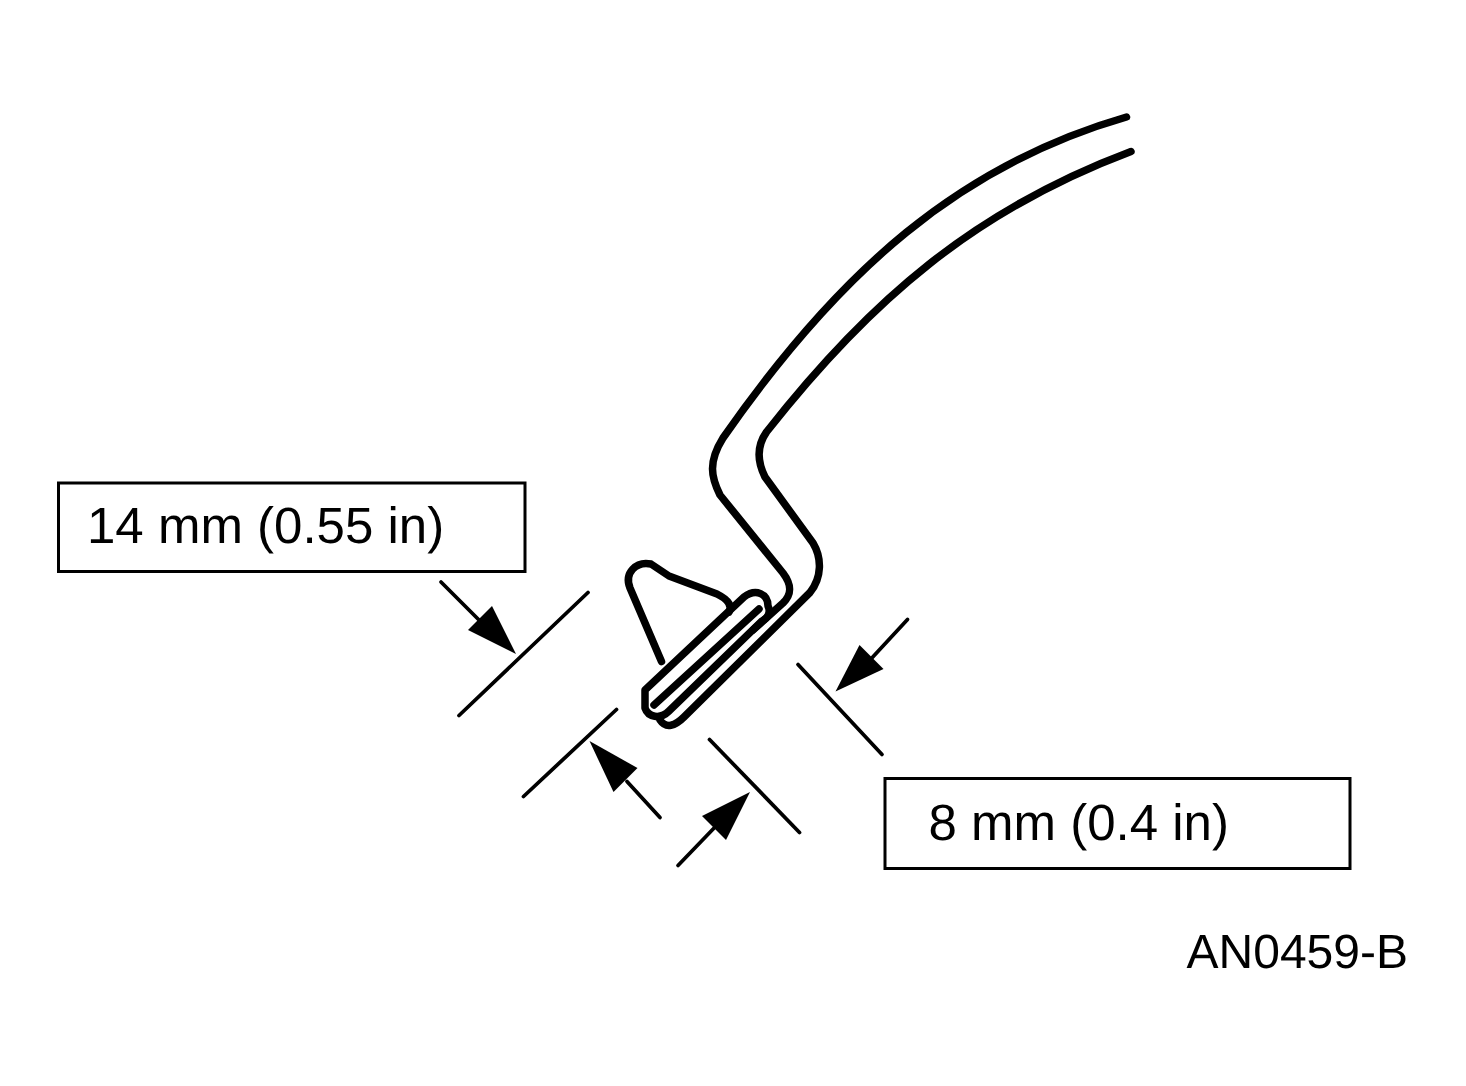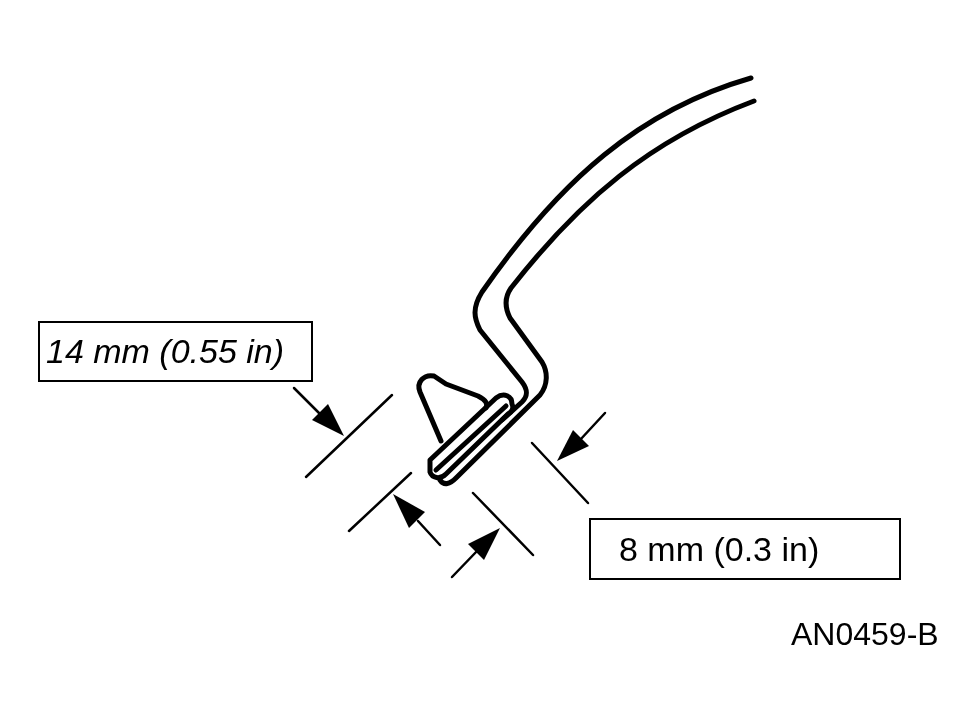--- a/index.html
+++ b/index.html
@@ -3,21 +3,21 @@
 <meta charset="utf-8">
 <style>
   html, body { margin: 0; padding: 0; background: #ffffff; }
   body { width: 977px; height: 724px; position: relative; overflow: hidden; font-family: "Liberation Sans", sans-serif; }
   svg.diagram { position: absolute; left: 0; top: 0; }
   .label-box {
     position: absolute; border: 2px solid #000; background: #fff;
     box-sizing: border-box; font-size: 34px; color: #000;
     display: flex; align-items: center; white-space: nowrap;
   }
-  #box-14 { left: 38px; top: 321px; width: 275px; height: 61px; padding-left: 6px; font-style: italic; }
+  #box-14 { left: 38px; top: 321px; width: 313px; height: 61px; padding-left: 18px; }
   #box-8 { left: 589px; top: 518px; width: 312px; height: 62px; padding-left: 28px; }
   .figure-id { position: absolute; left: 791px; top: 616px; font-size: 32px; color: #000; }
 </style>
 </head>
 <body>
 
 <svg class="diagram" width="977" height="724" viewBox="0 0 977 724">
   <g fill="none" stroke="#000" stroke-width="5" stroke-linecap="round" stroke-linejoin="round">
 
     <path d="M751 78 C 640 110, 560 180, 482 292 C 472 308, 474 318, 480 330 L 522 382 C 528 390, 528 396, 522 402 L 502 420"></path>
@@ -48,16 +48,16 @@
     <polygon points="500,528 484,560 468,544"></polygon>
     <polygon points="557,461 573,430 589,446"></polygon>
   </g>
 </svg>
 
 <div class="label-box" id="box-14">
   <span>14 mm (0.55 in)</span>
 </div>
 
 <div class="label-box" id="box-8">
-  <span>8 mm (0.3 in)</span>
+  <span>8 mm (0.4 in)</span>
 </div>
 
 <div class="figure-id">AN0459-B</div>
 
 </body></html>

